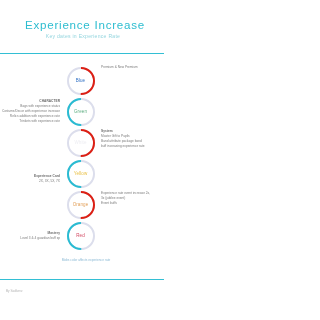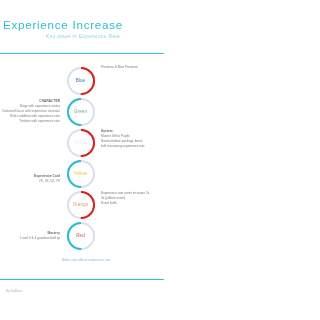--- a/index.html
+++ b/index.html
@@ -1,20 +1,20 @@
 <!DOCTYPE html>
 <html><head>
 <meta charset="utf-8">
 <title>Experience Increase</title>
 <style>
   html,body{margin:0;padding:0;}
   body{width:164px;height:320px;background:#ffffff;overflow:hidden;
        font-family:"Liberation Sans",sans-serif;-webkit-font-smoothing:antialiased;}
   .page{position:relative;width:164px;height:320px;}
-  .title{position:absolute;left:3px;top:19px;width:164px;text-align:left;
+  .title{position:absolute;left:3px;top:19px;width:164px;text-align:center;
          font-size:11.6px;font-weight:400;letter-spacing:0.75px;color:#2DBDD0;
          line-height:11.6px;}
   .subtitle{position:absolute;left:1px;top:34.3px;width:164px;text-align:center;
             font-size:5.1px;letter-spacing:0.26px;color:#93D5DE;line-height:5.5px;}
   .rule{position:absolute;height:1.2px;background:#33BFD4;left:0;width:164px;}
   .rule.top{top:53px;}
   .rule.bot{top:279px;}
   .node{position:absolute;left:65.5px;width:30px;height:30px;}
   .node svg{display:block;}
   .nodelabel{position:absolute;left:0;width:30px;text-align:center;

